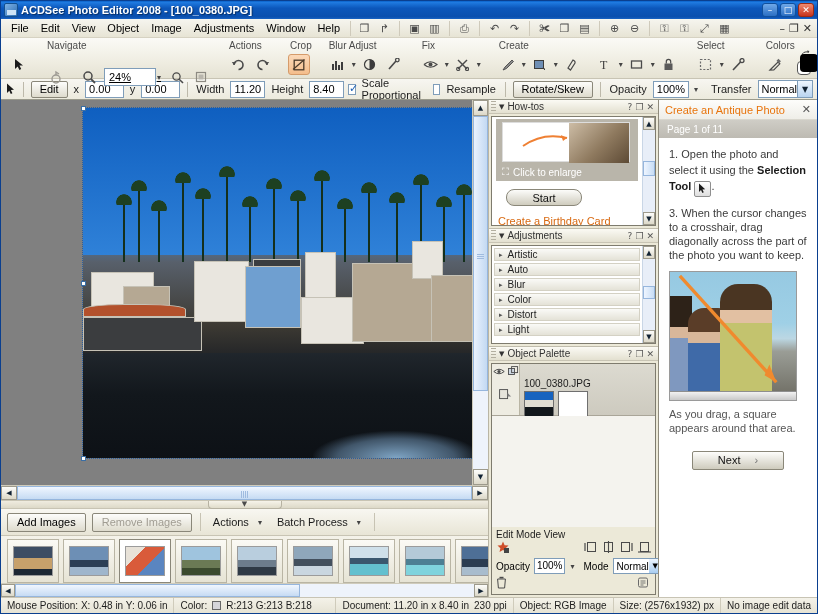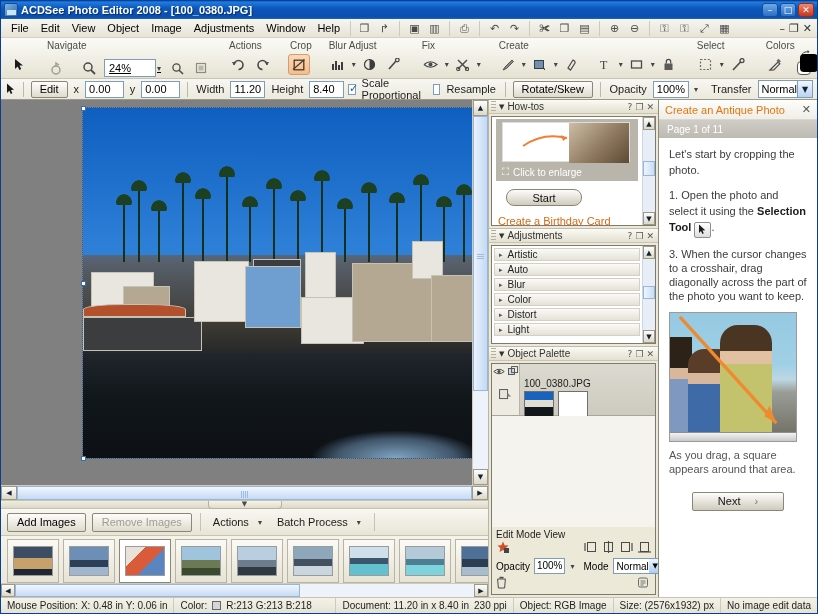--- a/index.html
+++ b/index.html
@@ -96,21 +96,21 @@
     font-family: "DejaVu Sans", sans-serif;
   }
   .tb-btn.pressed {
     border:1px solid #d59b6a;
     background: linear-gradient(to bottom,#fbd9b8,#f4bd8c);
     border-radius:3px;
   }
   .tb-btn.dim { color:#a8a49b; }
   .tb-caret { font-size:8px; color:#444; padding:0 1px; font-family:"DejaVu Sans",sans-serif; }
   .zoom-combo {
-    display:flex; align-items:center; margin: 8px 2px; text-decoration: underline;
+    display:flex; align-items:center; margin: 17px 2px; text-decoration: underline;
   }
   .zoom-box {
     width: 52px; height: 18px; background:#fff; border:1px solid #7f9db9;
     font-size:11px; padding: 0 4px; line-height:16px; color:#000;
   }
   .colors-grp .swatch-fg, .colors-grp .swatch-bg { border-radius:4px; }
   .swatch-fg { width:18px; height:18px; background:#000; position:absolute; left:3px; top:1px; z-index:2;}
   .swatch-bg { width:14px; height:14px; background:#fff; border:1px solid #555; position:absolute; left:0px; top:8px; z-index:1;}
   .swatch-wrap { position:relative; width:28px; height:24px; }
 
@@ -1061,21 +1061,20 @@
       </div>
     </div>
 
     <div class="right-col">
       <div class="tp-head">
         <span class="t">Create an Antique Photo</span>
         <span class="x">✕</span>
       </div>
       <div class="tp-page">Page 1 of 11</div>
       <div class="tp-body">
-        <p>Let's start by cropping the photo.</p>
         <p>
           <span>1. Open the photo and select it using the </span><b>Selection Tool</b>
           <span class="inline-ico">
             <svg width="9" height="11" viewBox="0 0 9 11">
                 <path d="M1 0.5 L1 9 L3 7 L4.4 10 L5.8 9.3 L4.4 6.4 L7.2 6.2 Z" fill="#1a1a1a"></path>
               </svg>
           </span><span>.</span>
         </p>
         <p style="line-height:14px;">3. When the cursor changes to a crosshair, drag diagonally across the part of the photo you want to keep.</p>
         <div class="tp-photo">

